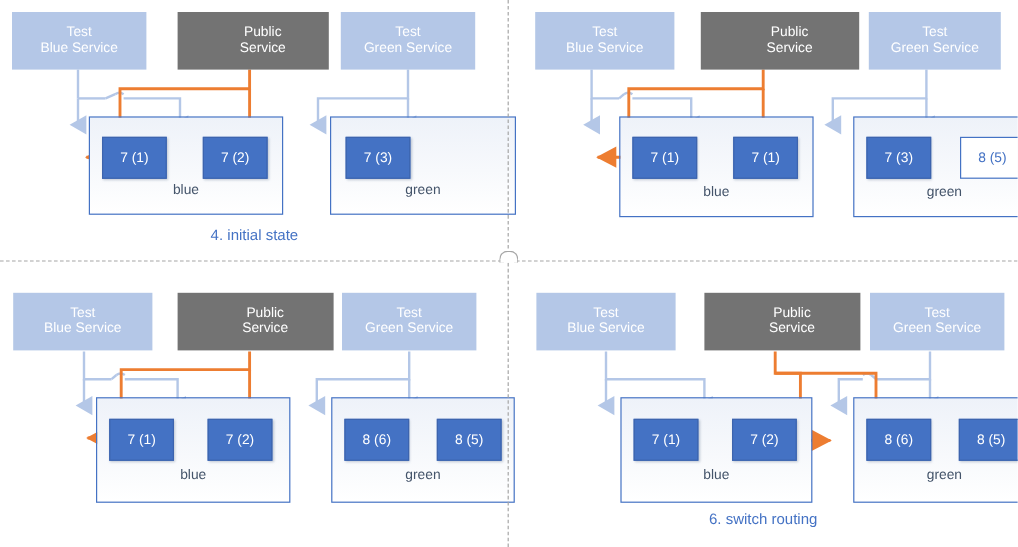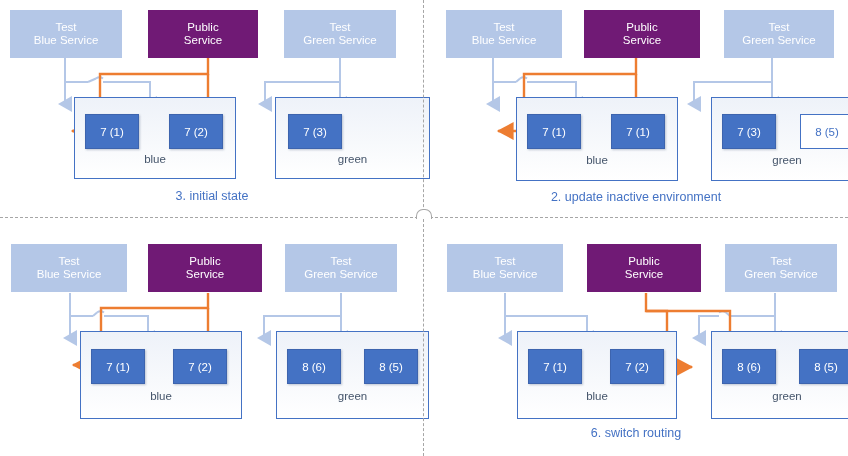--- a/index.html
+++ b/index.html
@@ -5,21 +5,21 @@
   html,body{margin:0;padding:0;background:#ffffff;}
   body{width:848px;height:456px;position:relative;overflow:hidden;
        font-family:"Liberation Sans","DejaVu Sans",sans-serif;}
   .stage{position:absolute;left:0;top:0;width:848px;height:456px;}
   .panel{position:absolute;width:424px;height:228px;}
   .p1{left:0;top:0}.p2{left:424px;top:0}.p3{left:0;top:228px}.p4{left:424px;top:228px}
   svg{position:absolute;left:0;top:0;width:424px;height:228px;overflow:visible}
   .svc-box{position:absolute;display:flex;align-items:center;justify-content:center;
            text-align:center;color:#ffffff;font-size:11.5px;line-height:13.5px;}
   .svc-test{background:#b4c7e7;}
-  .svc-public{background:#701a75;}
+  .svc-public{background:#737373;padding-left:16px;}
   .env-box{position:absolute;border:1px solid #4472c4;background:linear-gradient(to bottom,#eef2f9 0%,#f7f9fc 55%,#ffffff 100%);margin-left:48px;}
   .env-label{position:absolute;width:100%;text-align:center;color:#44546a;font-size:11.5px;}
   .pod{position:absolute;display:flex;align-items:center;justify-content:center;
        background:#4472c4;border:1px solid #3d64ae;color:#ffffff;font-size:11.5px;
        box-shadow:1px 1px 2px rgba(120,135,160,.45);}
   .pod.outline{background:#ffffff;border:1px solid #4472c4;color:#4472c4;box-shadow:none;}
   .caption{position:absolute;width:100%;text-align:center;color:#4472c4;font-size:12.5px;}
   .divider-v{position:absolute;left:423px;top:0;width:0;height:456px;
              border-left:1.5px dashed #a6a6a6;}
   .divider-h{position:absolute;left:0;top:217px;width:848px;height:0;
@@ -93,21 +93,21 @@
       <div class="env-label" style="top:55px">blue</div>
     </div>
 
     <div class="env-box" style="left:227px;top:97px;width:153px;height:80px">
       <div class="pod" style="left:12px;top:16px;width:52px;height:33px">
         <span>7 (3)</span>
       </div>
       <div class="env-label" style="top:55px">green</div>
     </div>
 
-    <div class="caption" style="top:189px">3. initial state</div>
+    <div class="caption" style="top:189px">4. initial state</div>
   </div>
 
   <div class="panel p2">
     <svg viewBox="0 0 424 228">
       <defs>
         <marker id="m-blue-2" markerWidth="9" markerHeight="9" refX="4.5" refY="4.5" orient="auto">
           <path d="M0.5,1 L8.5,1 L4.5,8 Z" fill="#b4c7e7"></path>
         </marker>
         <marker id="m-or-2" markerWidth="9" markerHeight="9" refX="7.5" refY="4.5" orient="auto">
           <path d="M8,4.5 L1,0.8 L1,8.2 Z" fill="#ed7d31"></path>
@@ -162,21 +162,20 @@
     <div class="env-box" style="left:239px;top:97px;width:150px;height:82px">
       <div class="pod" style="left:10px;top:16px;width:52px;height:33px">
         <span>7 (3)</span>
       </div>
       <div class="pod outline" style="left:88px;top:16px;width:52px;height:33px">
         <span>8 (5)</span>
       </div>
       <div class="env-label" style="top:56px">green</div>
     </div>
 
-    <div class="caption" style="top:190px">2. update inactive environment</div>
   </div>
 
   <div class="panel p3">
     <svg viewBox="0 0 424 228">
       <defs>
         <marker id="m-blue-3" markerWidth="9" markerHeight="9" refX="4.5" refY="4.5" orient="auto">
           <path d="M0.5,1 L8.5,1 L4.5,8 Z" fill="#b4c7e7"></path>
         </marker>
         <marker id="m-or-3" markerWidth="9" markerHeight="9" refX="7.5" refY="4.5" orient="auto">
           <path d="M8,4.5 L1,0.8 L1,8.2 Z" fill="#ed7d31"></path>

